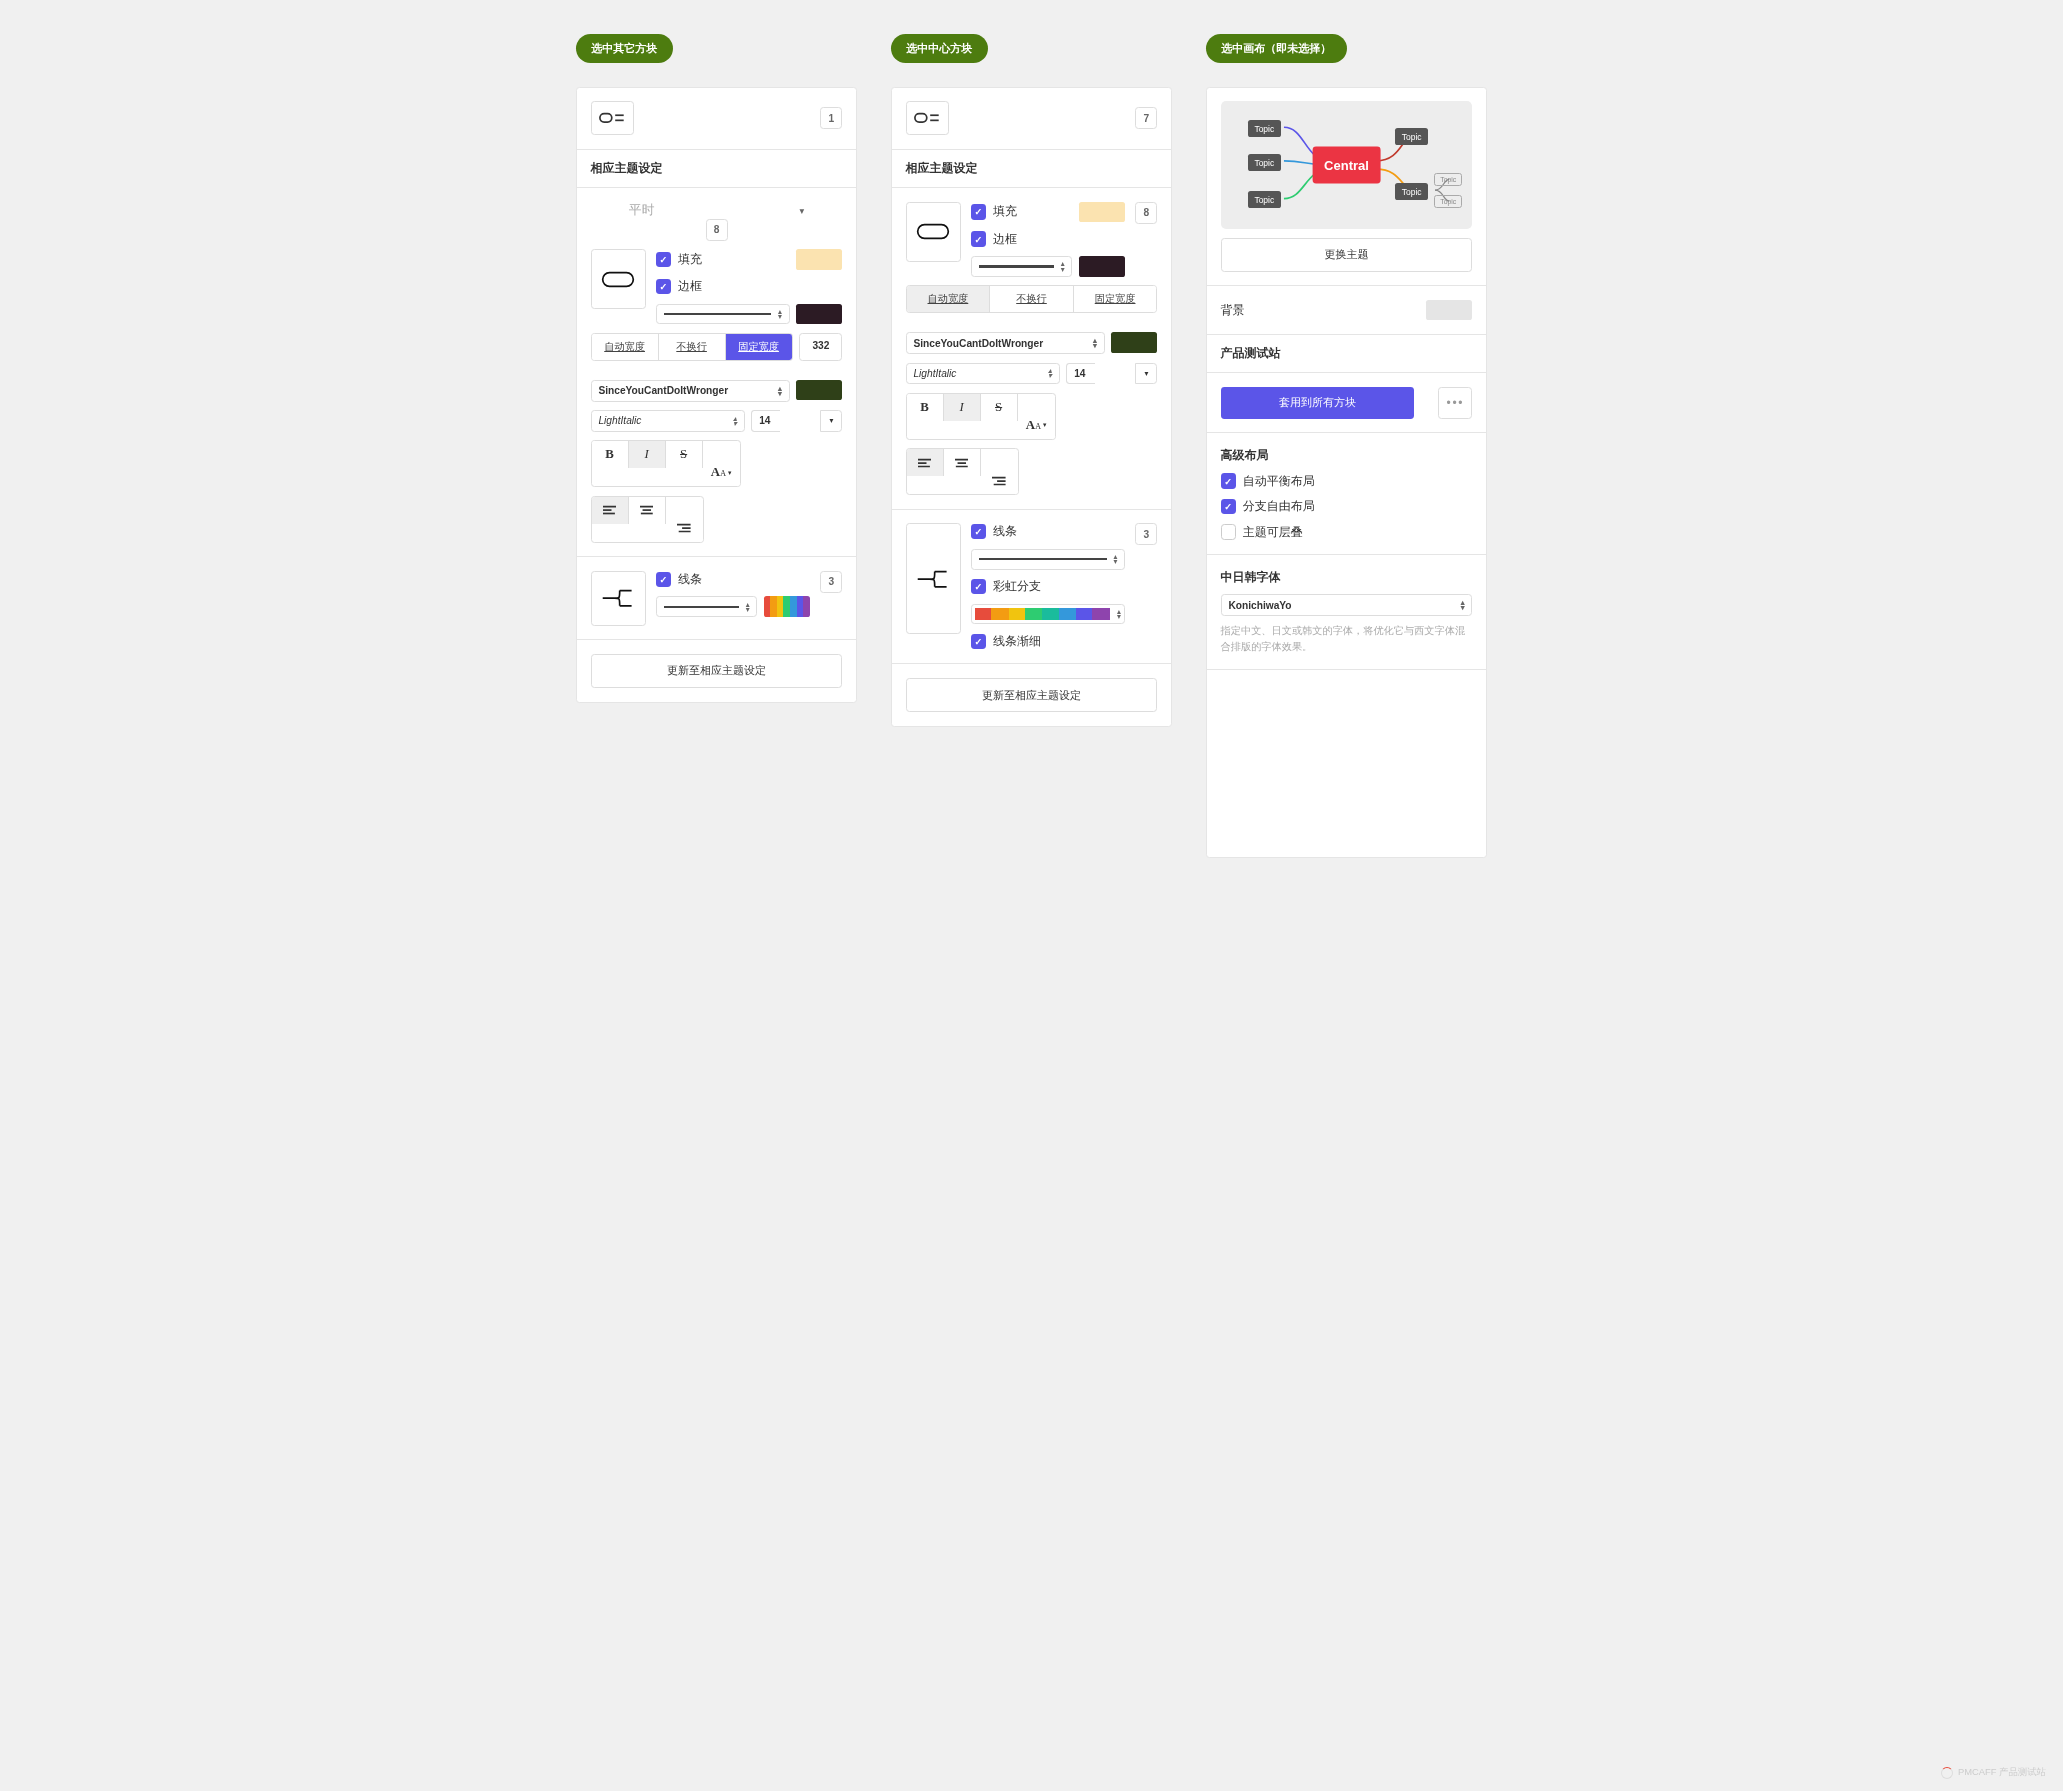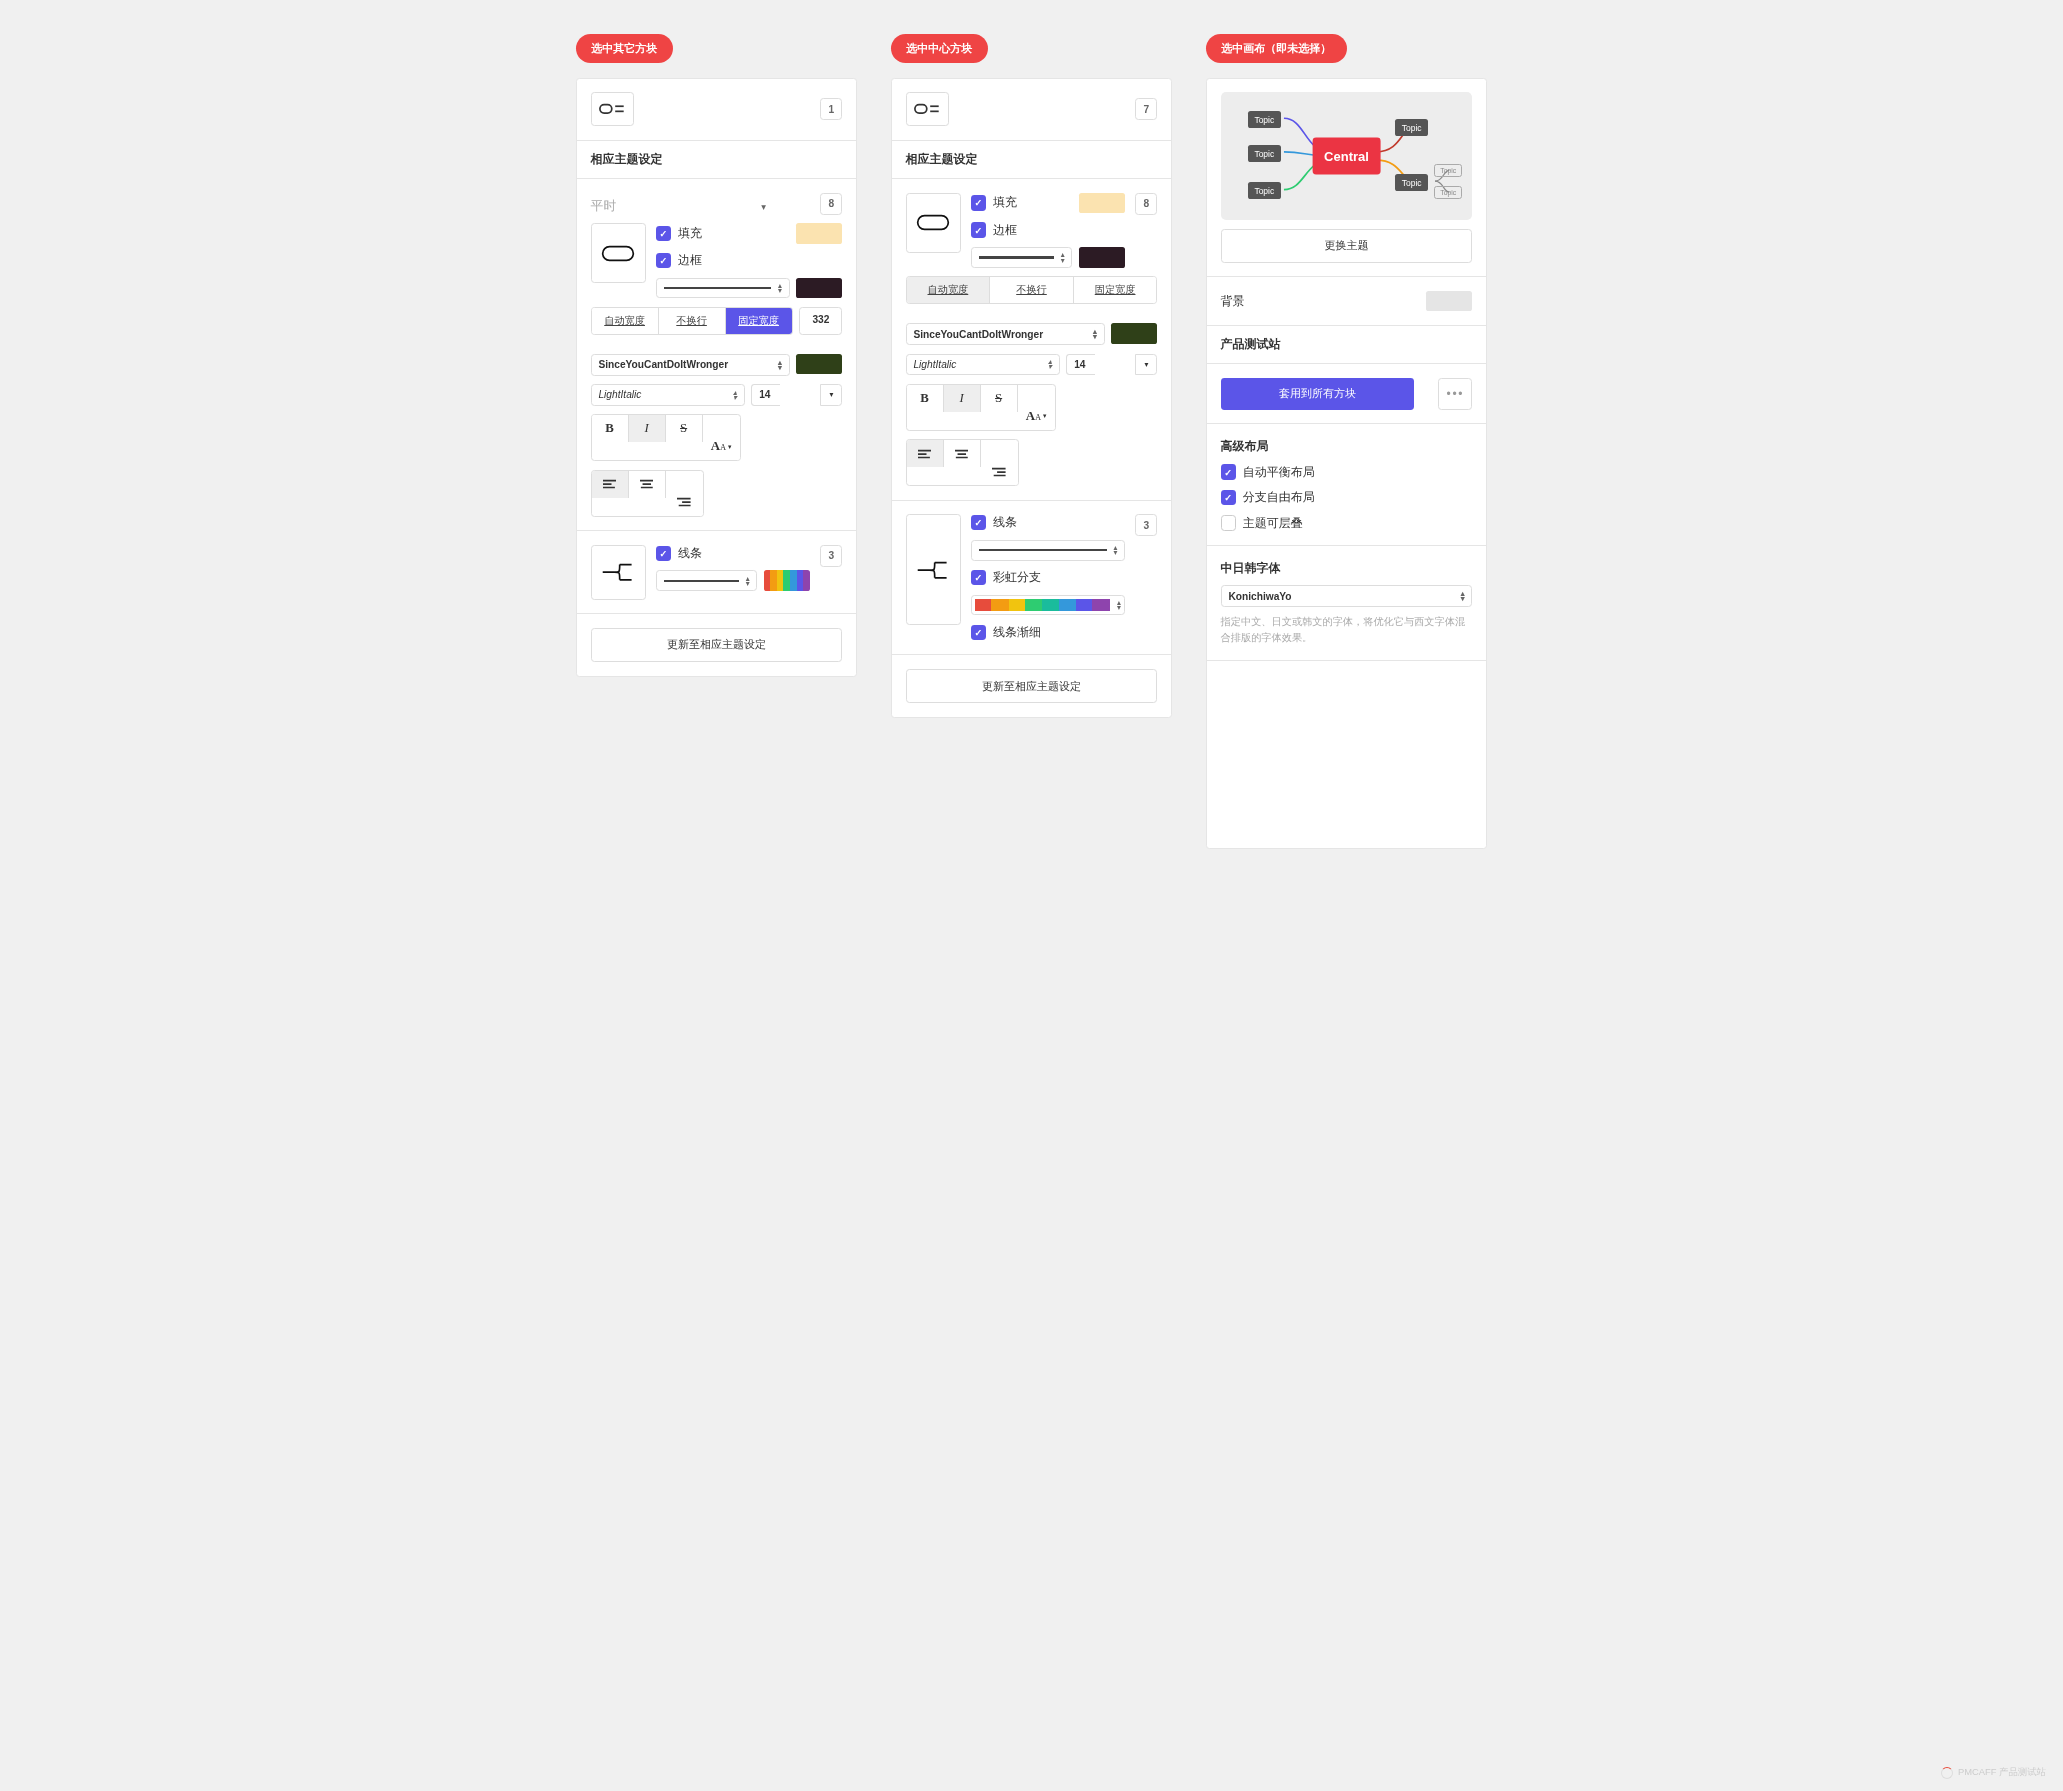--- a/index.html
+++ b/index.html
@@ -10,28 +10,28 @@
   color: #333;
   padding: 34px;
 }
 .container {
   display: flex;
   gap: 34px;
   justify-content: center;
 }
 .column { width: 281px; }
 .pill-label {
-  background: #ef4444;
+  background: #4d7c0f;
   color: #fff;
   border-radius: 851px;
   padding: 6.8px 15.3px;
   font-weight: 600;
   font-size: 11px;
   display: inline-block;
-  margin-bottom: 15px;
+  margin-bottom: 24px;
 }
 .panel {
   background: #fff;
   border: 0.9px solid #e5e5e5;
   border-radius: 3.4px;
 }
 .section {
   border-bottom: 0.9px solid #e5e5e5;
   padding: 13.6px;
 }
@@ -161,23 +161,24 @@
   padding: 6px 8.5px;
   width: 43px;
   text-align: center;
   font-size: 10.2px;
   font-weight: 600;
   background: #fff;
 }
 .state-row {
   display: flex;
   justify-content: space-between;
-  align-items: flex-end;
+  align-items: center;
   color: #aaa;
   font-weight: 500;
+  flex-direction: column;
 }
 .chev-down::after {
   content: "▾";
   font-size: 9.4px;
   color: #666;
 }
 .font-block { display:flex; flex-direction:column; gap:8.5px; }
 .font-row { display:flex; gap:6.8px; }
 .num-select { display:flex;gap:40px; }
 .num-select .select-box:first-child { border-top-right-radius:0; border-bottom-right-radius:0; border-right:none; }

